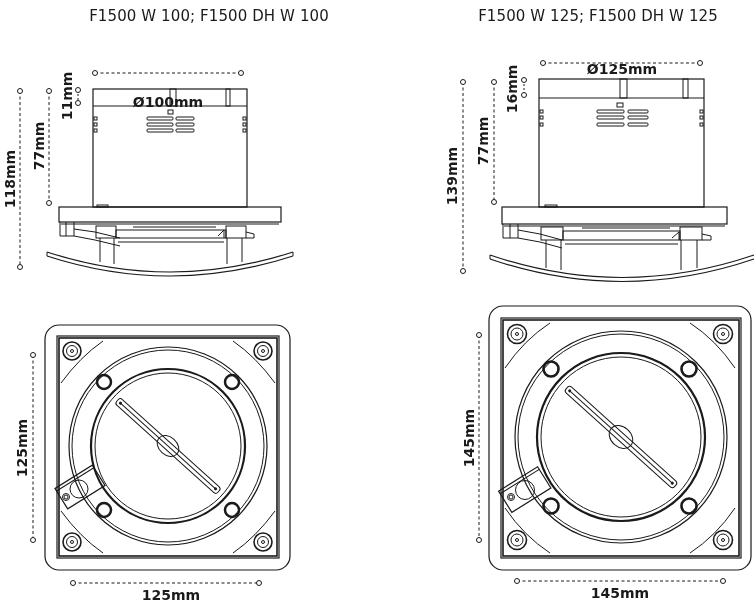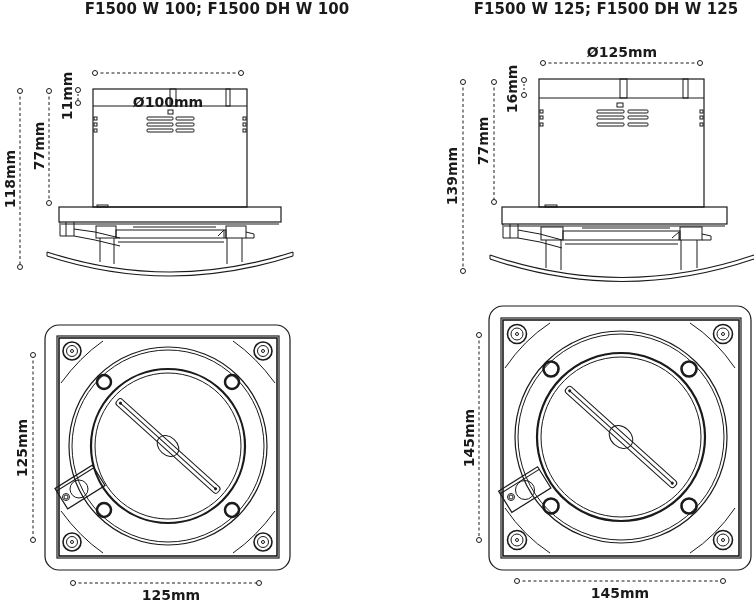--- a/index.html
+++ b/index.html
@@ -1,19 +1,19 @@
 <!DOCTYPE html>
 <html><head>
 <meta charset="utf-8">
 <style>
   html, body { margin: 0; padding: 0; background: #ffffff; }
   body { width: 755px; height: 602px; position: relative; overflow: hidden;
          font-family: "DejaVu Sans", "Liberation Sans", sans-serif; }
-  .title { position: absolute; top: 0; font-size: 15px; font-weight: bold; color: #1a1a1a;
-           white-space: nowrap; transform: translateX(-50%); letter-spacing: 0.1px; margin-left: 8px; }
+  .title { position: absolute; top: 7px; font-size: 15px; font-weight: normal; color: #1a1a1a;
+           white-space: nowrap; transform: translateX(-50%); letter-spacing: 0.1px; }
   .dim { position: absolute; font-size: 14px; font-weight: bold; color: #1a1a1a; white-space: nowrap; }
   .vert { transform-origin: center center; transform: translate(-50%, -50%) rotate(-90deg); }
   .hor { transform: translate(-50%, -50%); }
   svg { position: absolute; left: 0; top: 0; }
 </style>
 </head>
 <body>
 
 <svg width="755" height="602" viewBox="0 0 755 602" fill="none" stroke="#1a1a1a" stroke-width="1">
 
@@ -265,21 +265,21 @@
 </svg>
 
 <div class="title" style="left:209px;">F1500 W 100; F1500 DH W 100</div>
 <div class="title" style="left:598px;">F1500 W 125; F1500 DH W 125</div>
 
 <div class="dim hor" style="left:168px; top:62px;margin-top:40px;">Ø100mm</div>
 <div class="dim vert" style="left:67px; top:96px;">11mm</div>
 <div class="dim vert" style="left:39px; top:146px;">77mm</div>
 <div class="dim vert" style="left:10px; top:179px;">118mm</div>
 
-<div class="dim hor" style="left:622px; top:52px;">Ø125mm</div>
+<div class="dim hor" style="left:622px; top:69px;">Ø125mm</div>
 <div class="dim vert" style="left:512px; top:89px;">16mm</div>
 <div class="dim vert" style="left:483px; top:141px;">77mm</div>
 <div class="dim vert" style="left:452px; top:176px;">139mm</div>
 
 <div class="dim vert" style="left:22px; top:448px;">125mm</div>
 <div class="dim hor" style="left:171px; top:595px;">125mm</div>
 
 <div class="dim vert" style="left:469px; top:438px;">145mm</div>
 <div class="dim hor" style="left:620px; top:593px;">145mm</div>
 

